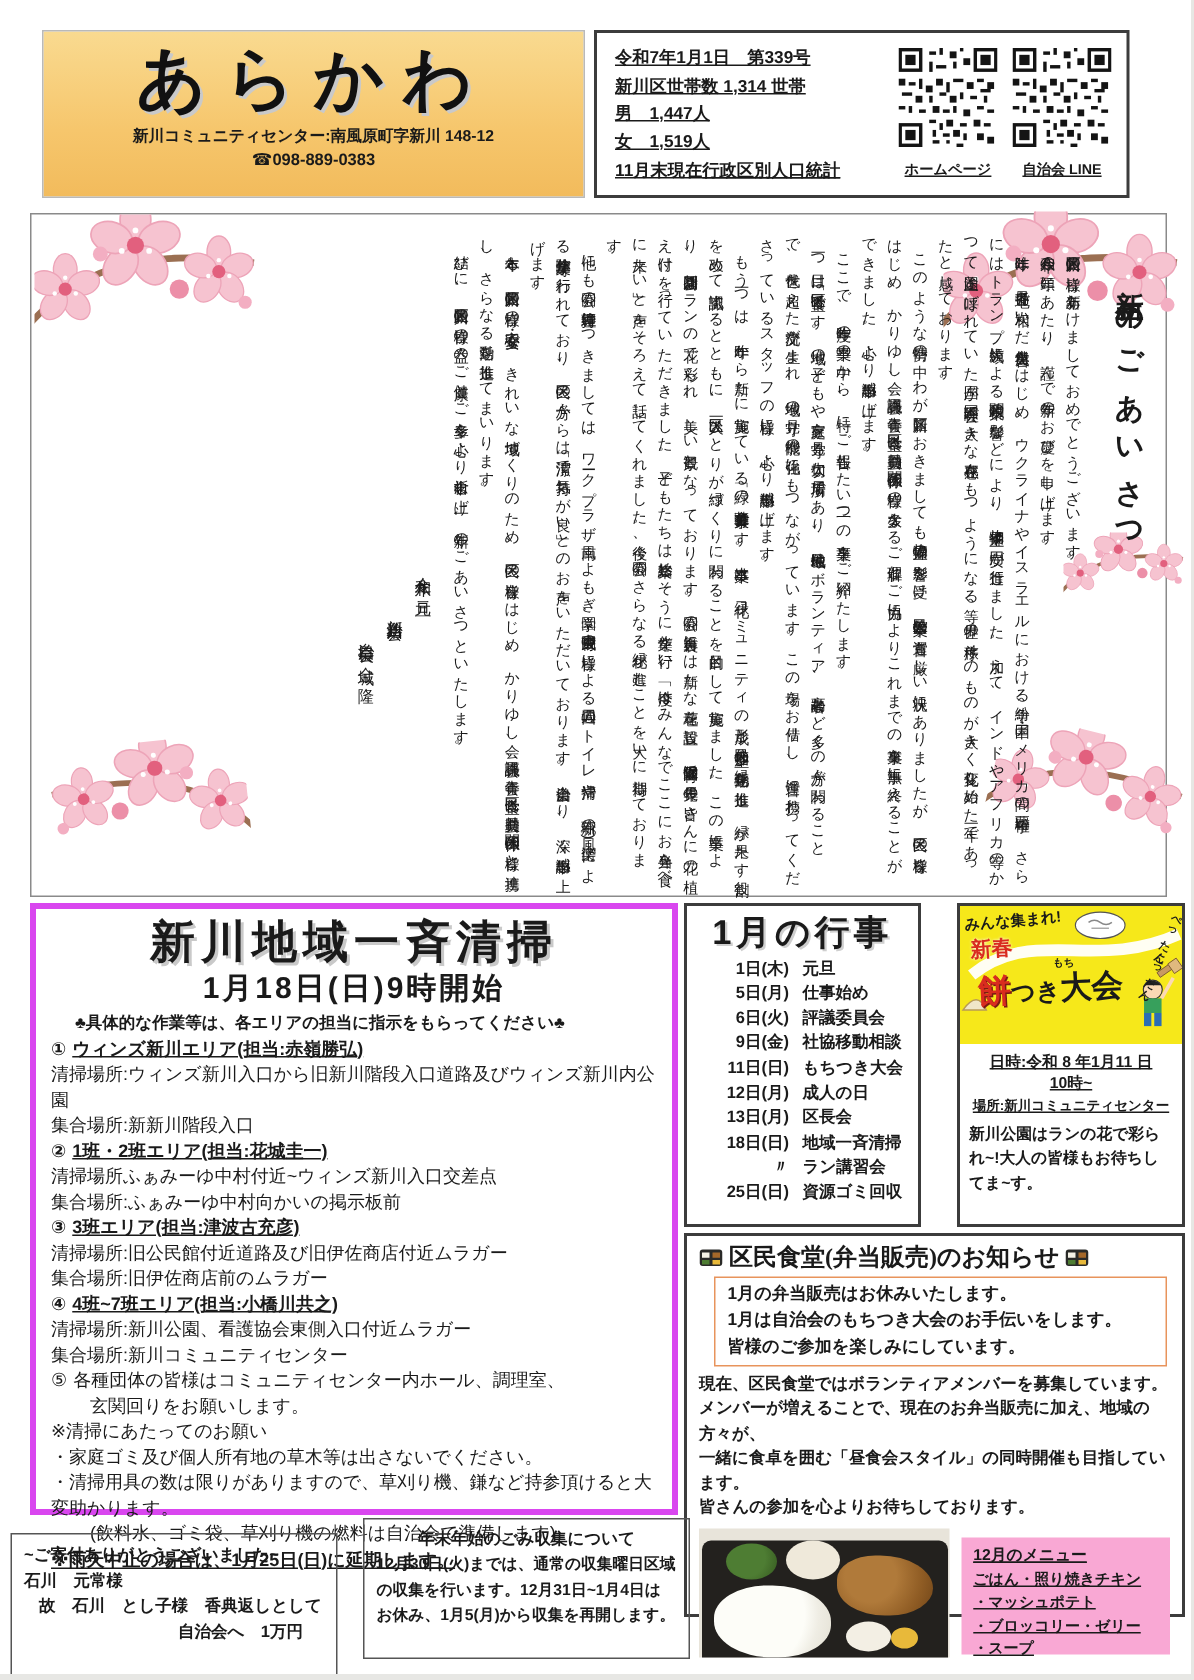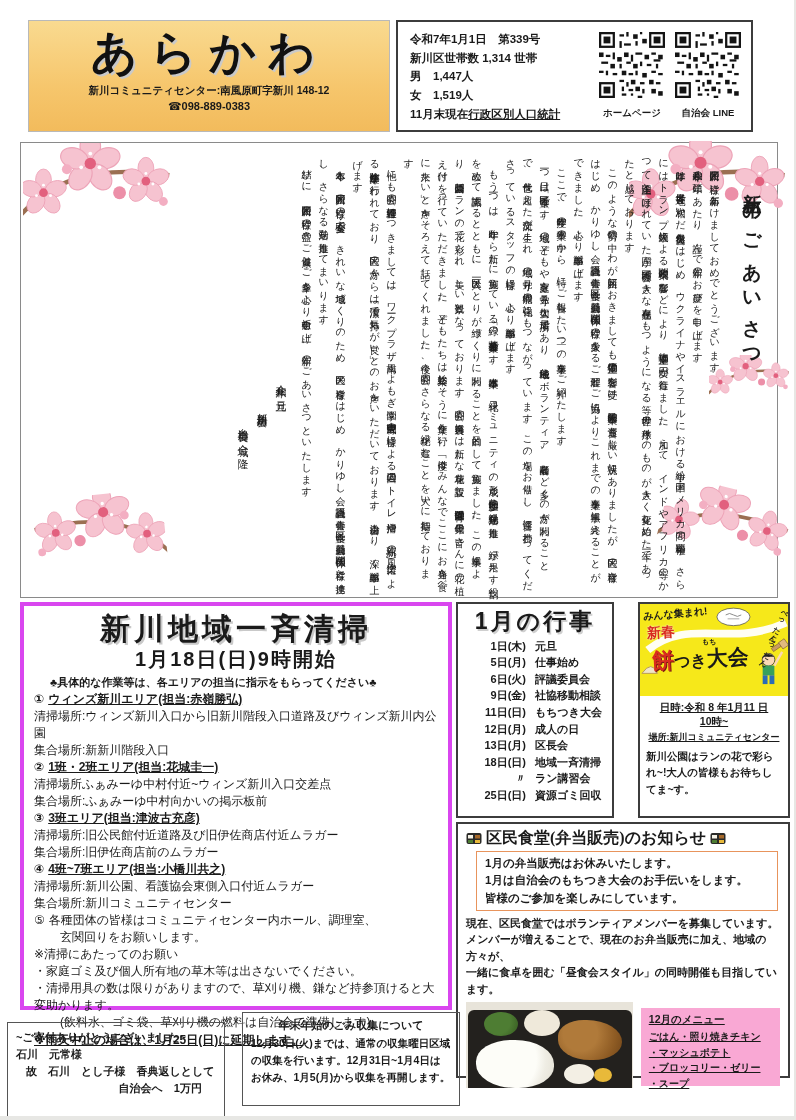--- a/index.html
+++ b/index.html
@@ -12,21 +12,21 @@
   .masthead { position:absolute; left:28px; top:20px; width:362px; height:112px;
     background:linear-gradient(180deg,#f9da90 0%,#f6c66c 60%,#f2bb5c 100%);
     border:1px solid #b9b9b9; text-align:center; padding-top:6px; }
   .m-title { font-size:46px; font-weight:bold; letter-spacing:12px; color:#111;
     text-shadow:2px 2px 0 #c9c9c9; line-height:1.1; }
   .m-address { font-size:10.5px; font-weight:bold; margin-top:6px; }
   .m-phone { font-size:11px; font-weight:bold; margin-top:2px; }
 
   
   .issue-box { position:absolute; left:396px; top:20px; width:357px; height:112px;
-    border:2px solid #3c3c3c; display:flex; padding:8px 10px 6px 12px; }
+    border:2px solid #3c3c3c; display:flex; padding:8px 10px 6px 12px;text-decoration:underline; }
   .issue-lines { flex:1; font-size:11.5px; font-weight:bold; line-height:1.62; white-space:nowrap; }
   .stat-link { text-decoration:underline; }
   .qr-area { display:flex; gap:10px; align-items:flex-start; padding-top:2px; }
   .qr-block { text-align:center; }
   .qr-block svg { width:66px; height:66px; display:block; }
   .qr-label { font-size:9.5px; font-weight:bold; margin-top:9px; }
 
   
   .greeting-box { position:absolute; left:20px; top:142px; width:758px; height:456px;
     border:1px solid #8a8a8a; }
@@ -422,20 +422,21 @@
     </div>
     <div class="sh-notice">
       <div>1月の弁当販売はお休みいたします。</div>
       <div>1月は自治会のもちつき大会のお手伝いをします。</div>
       <div>皆様のご参加を楽しみにしています。</div>
     </div>
     <div class="sh-body">
       <div>現在、区民食堂ではボランティアメンバーを募集しています。</div>
       <div>メンバーが増えることで、現在のお弁当販売に加え、地域の方々が、</div>
       <div>一緒に食卓を囲む「昼食会スタイル」の同時開催も目指しています。</div>
+      <div>皆さんの参加を心よりお待ちしております。</div>
     </div>
     <div class="sh-bottom">
       <div class="bento-photo">
         <div class="bento-tray"></div>
         <div class="bento-broccoli"></div>
         <div class="bento-white"></div>
         <div class="bento-chicken"></div>
         <div class="bento-rice"></div>
         <div class="bento-potato"></div>
         <div class="bento-lemon"></div>

